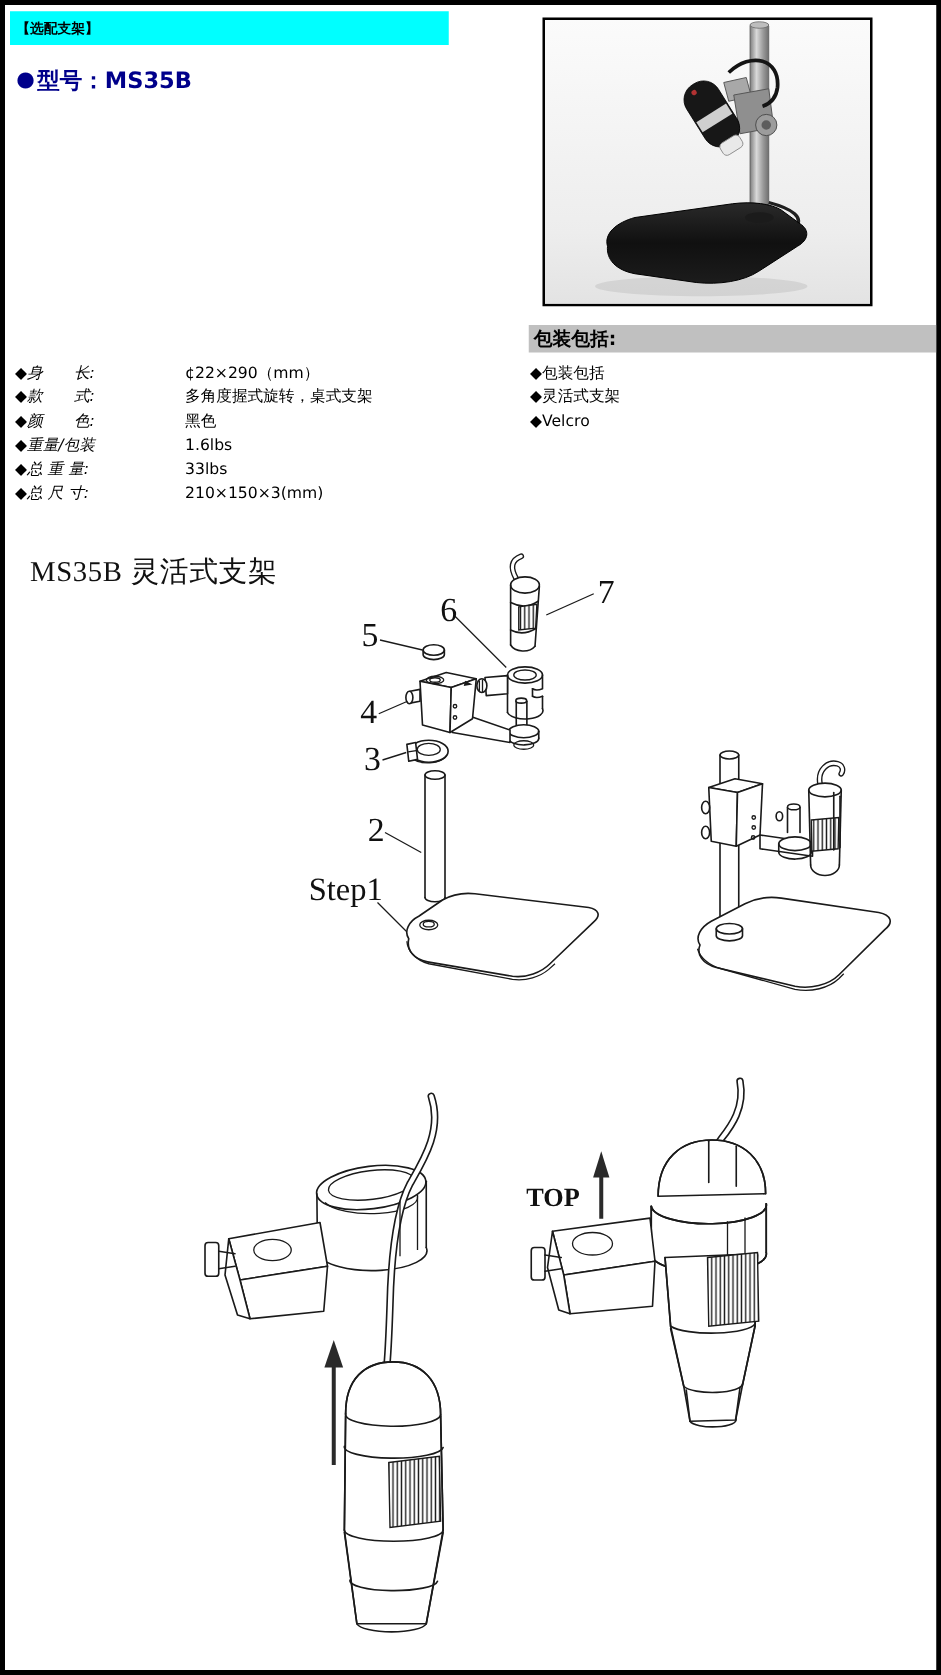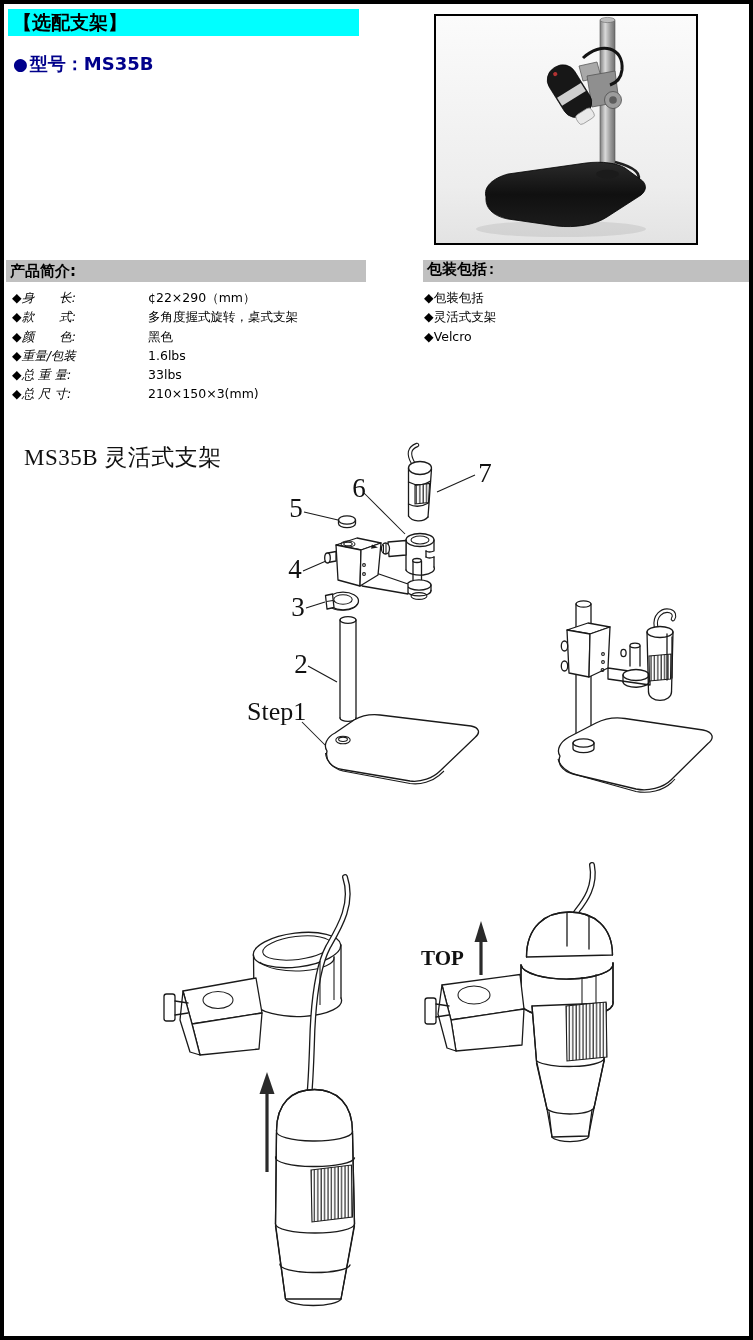--- a/index.html
+++ b/index.html
@@ -8,41 +8,41 @@
     width:753px;height:1340px;
     border:4px solid #000;
     box-sizing:border-box;
     background:#fff;
     font-family:"DejaVu Sans","Liberation Sans",sans-serif;
     overflow:hidden;
   }
   .cyan-bar{
     position:absolute;left:4px;top:5px;width:351px;height:27px;
     background:#00ffff;color:#000;
-    font-size:19px;font-weight:bold;line-height:27px;
+    font-size:11px;font-weight:bold;line-height:27px;
     padding-left:5px;box-sizing:border-box;
   }
   .model-line{
     position:absolute;left:9px;top:46px;height:28px;
     display:flex;align-items:center;
     color:#00008b;font-weight:bold;font-size:18px;
   }
   .model-line .dot{font-size:17px;margin-right:2px;line-height:1;}
   .photo-frame{
     position:absolute;left:430px;top:10px;width:264px;height:231px;
     border:2px solid #000;box-sizing:border-box;background:#f4f4f4;
   }
   .gray-bar{
     position:absolute;top:256px;height:22px;
     background:#c0c0c0;color:#000;
     font-size:15px;font-weight:bold;line-height:22px;
     padding-left:4px;box-sizing:border-box;
   }
   .gray-bar.left{left:2px;width:360px;}
-  .gray-bar.right{left:419px;width:326px;font-family:Liberation Mono, monospace;}
+  .gray-bar.right{left:419px;width:326px;}
   .spec-table{position:absolute;left:8px;top:284px;width:400px;font-size:12.5px;color:#000;}
   .spec-row{display:flex;height:19.3px;line-height:19.3px;white-space:pre;}
   .spec-label{width:136px;display:inline-block;font-style:italic;}
   .pkg-list{position:absolute;left:420px;top:284px;width:300px;font-size:12.5px;color:#000;}
   .pkg-row{height:19.3px;line-height:19.3px;white-space:pre;}
   .install-title{
     position:absolute;left:20px;top:438px;
     font-family:"Liberation Serif","DejaVu Serif",serif;
     font-size:23px;color:#111;letter-spacing:0.5px;
   }
@@ -113,23 +113,20 @@
       <path d="M147,42 C165,25 188,31 186,54 C185,62 180,67 174,69" fill="none" stroke="#141414" stroke-width="3"></path>
       <g transform="rotate(-32 134 76)">
         <rect x="119" y="47" width="30" height="56" rx="14" fill="#171717" stroke="#000" stroke-width="0.6"></rect>
         <rect x="120" y="74" width="28" height="9.5" fill="#cfcfcf"></rect>
         <rect x="125" y="99" width="18" height="11" rx="3.5" fill="#e9e9e9" stroke="#8c8c8c" stroke-width="0.7"></rect>
         <circle cx="131" cy="53" r="2.1" fill="#b23232"></circle>
       </g>
     </svg>
   </div>
 
-  <div class="gray-bar left">
-    <span>产品简介:</span>
-  </div>
 
   <div class="spec-table">
     <div class="spec-row">
       <span class="spec-label"><span>◆</span><span>身　　长:</span></span>
       <span>¢22×290（mm）</span>
     </div>
     <div class="spec-row">
       <span class="spec-label"><span>◆</span><span>款　　式:</span></span>
       <span>多角度握式旋转，桌式支架</span>
     </div>

